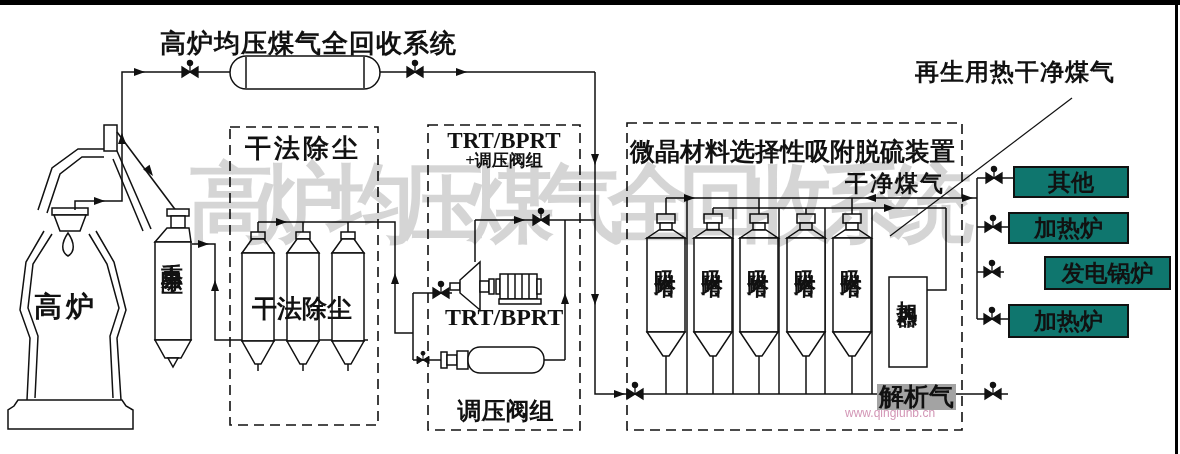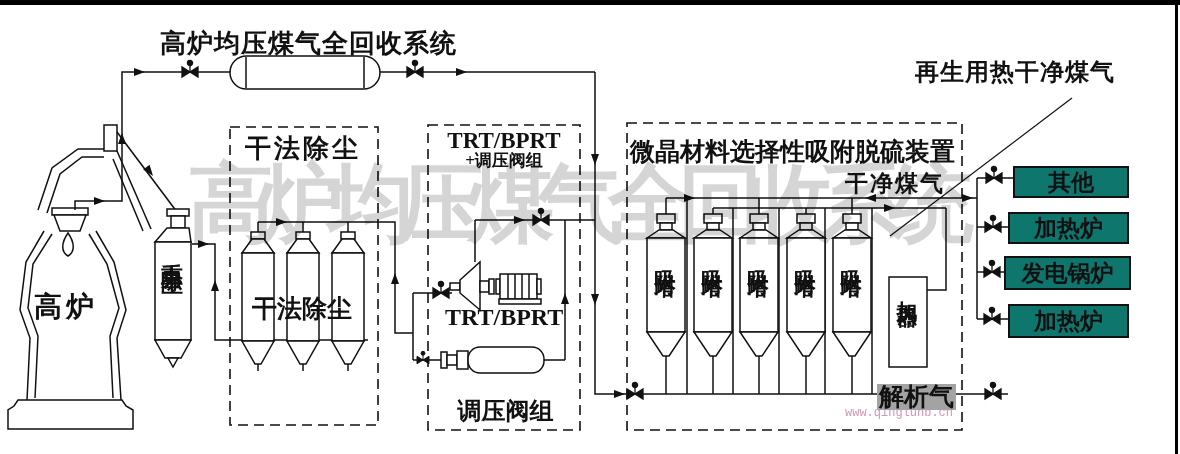--- a/index.html
+++ b/index.html
@@ -4,21 +4,21 @@
 <style>
   html,body{margin:0;padding:0;background:#fff;}
   .stage{position:relative;width:1180px;height:454px;background:#fff;overflow:hidden;
          font-family:"Liberation Serif",serif;color:#111;}
   .topbar{position:absolute;left:0;top:0;width:1180px;height:5px;background:#000;}
   .rightbar{position:absolute;left:1175px;top:0;width:3px;height:454px;background:#000;}
   svg.diag{position:absolute;left:0;top:0;z-index:1;}
   .wm{position:absolute;left:188px;top:146px;z-index:2;font-size:86px;font-weight:bold;
       letter-spacing:-16px;white-space:nowrap;color:#000;opacity:.16;pointer-events:none;}
   .wm2{position:absolute;left:845px;top:406px;z-index:2;font-size:12px;color:#c77ba3;opacity:.8;
-       font-family:Liberation Mono, monospace;}
+       font-family:Liberation Sans, sans-serif;}
   .lb{position:absolute;z-index:3;font-weight:bold;line-height:1.05;white-space:nowrap;color:#111;}
   .vert{writing-mode:vertical-rl;text-orientation:upright;letter-spacing:3px;}
   .cbox{position:absolute;z-index:3;border:2px solid #111;background:#0f766e;display:flex;
         align-items:center;justify-content:center;font-weight:bold;font-size:23px;}
   .whitebg{background:#a3a3a3;padding:0 2px;}
 </style>
 </head>
 <body>
 
 <div class="stage">
@@ -245,16 +245,16 @@
   <div class="lb vert" style="left:747px;top:254px;font-size:21px;">吸附塔</div>
   <div class="lb vert" style="left:794px;top:254px;font-size:21px;">吸附塔</div>
   <div class="lb vert" style="left:840px;top:254px;font-size:21px;">吸附塔</div>
 
   <div class="lb vert" style="left:896px;top:284px;font-size:21px;">加热器</div>
 
   <div class="lb whitebg" style="left:877px;top:384px;font-size:25px;">解析气</div>
 
   <div class="cbox" style="left:1013px;top:166px;width:112px;height:28px;">其他</div>
   <div class="cbox" style="left:1008px;top:212px;width:117px;height:28px;">加热炉</div>
-  <div class="cbox" style="left:1004px;top:256px;width:123px;height:30px;">发电锅炉</div>
+  <div class="cbox" style="left:1044px;top:256px;width:123px;height:30px;">发电锅炉</div>
   <div class="cbox" style="left:1008px;top:304px;width:117px;height:30px;">加热炉</div>
 
 </div>
 
 </body></html>

